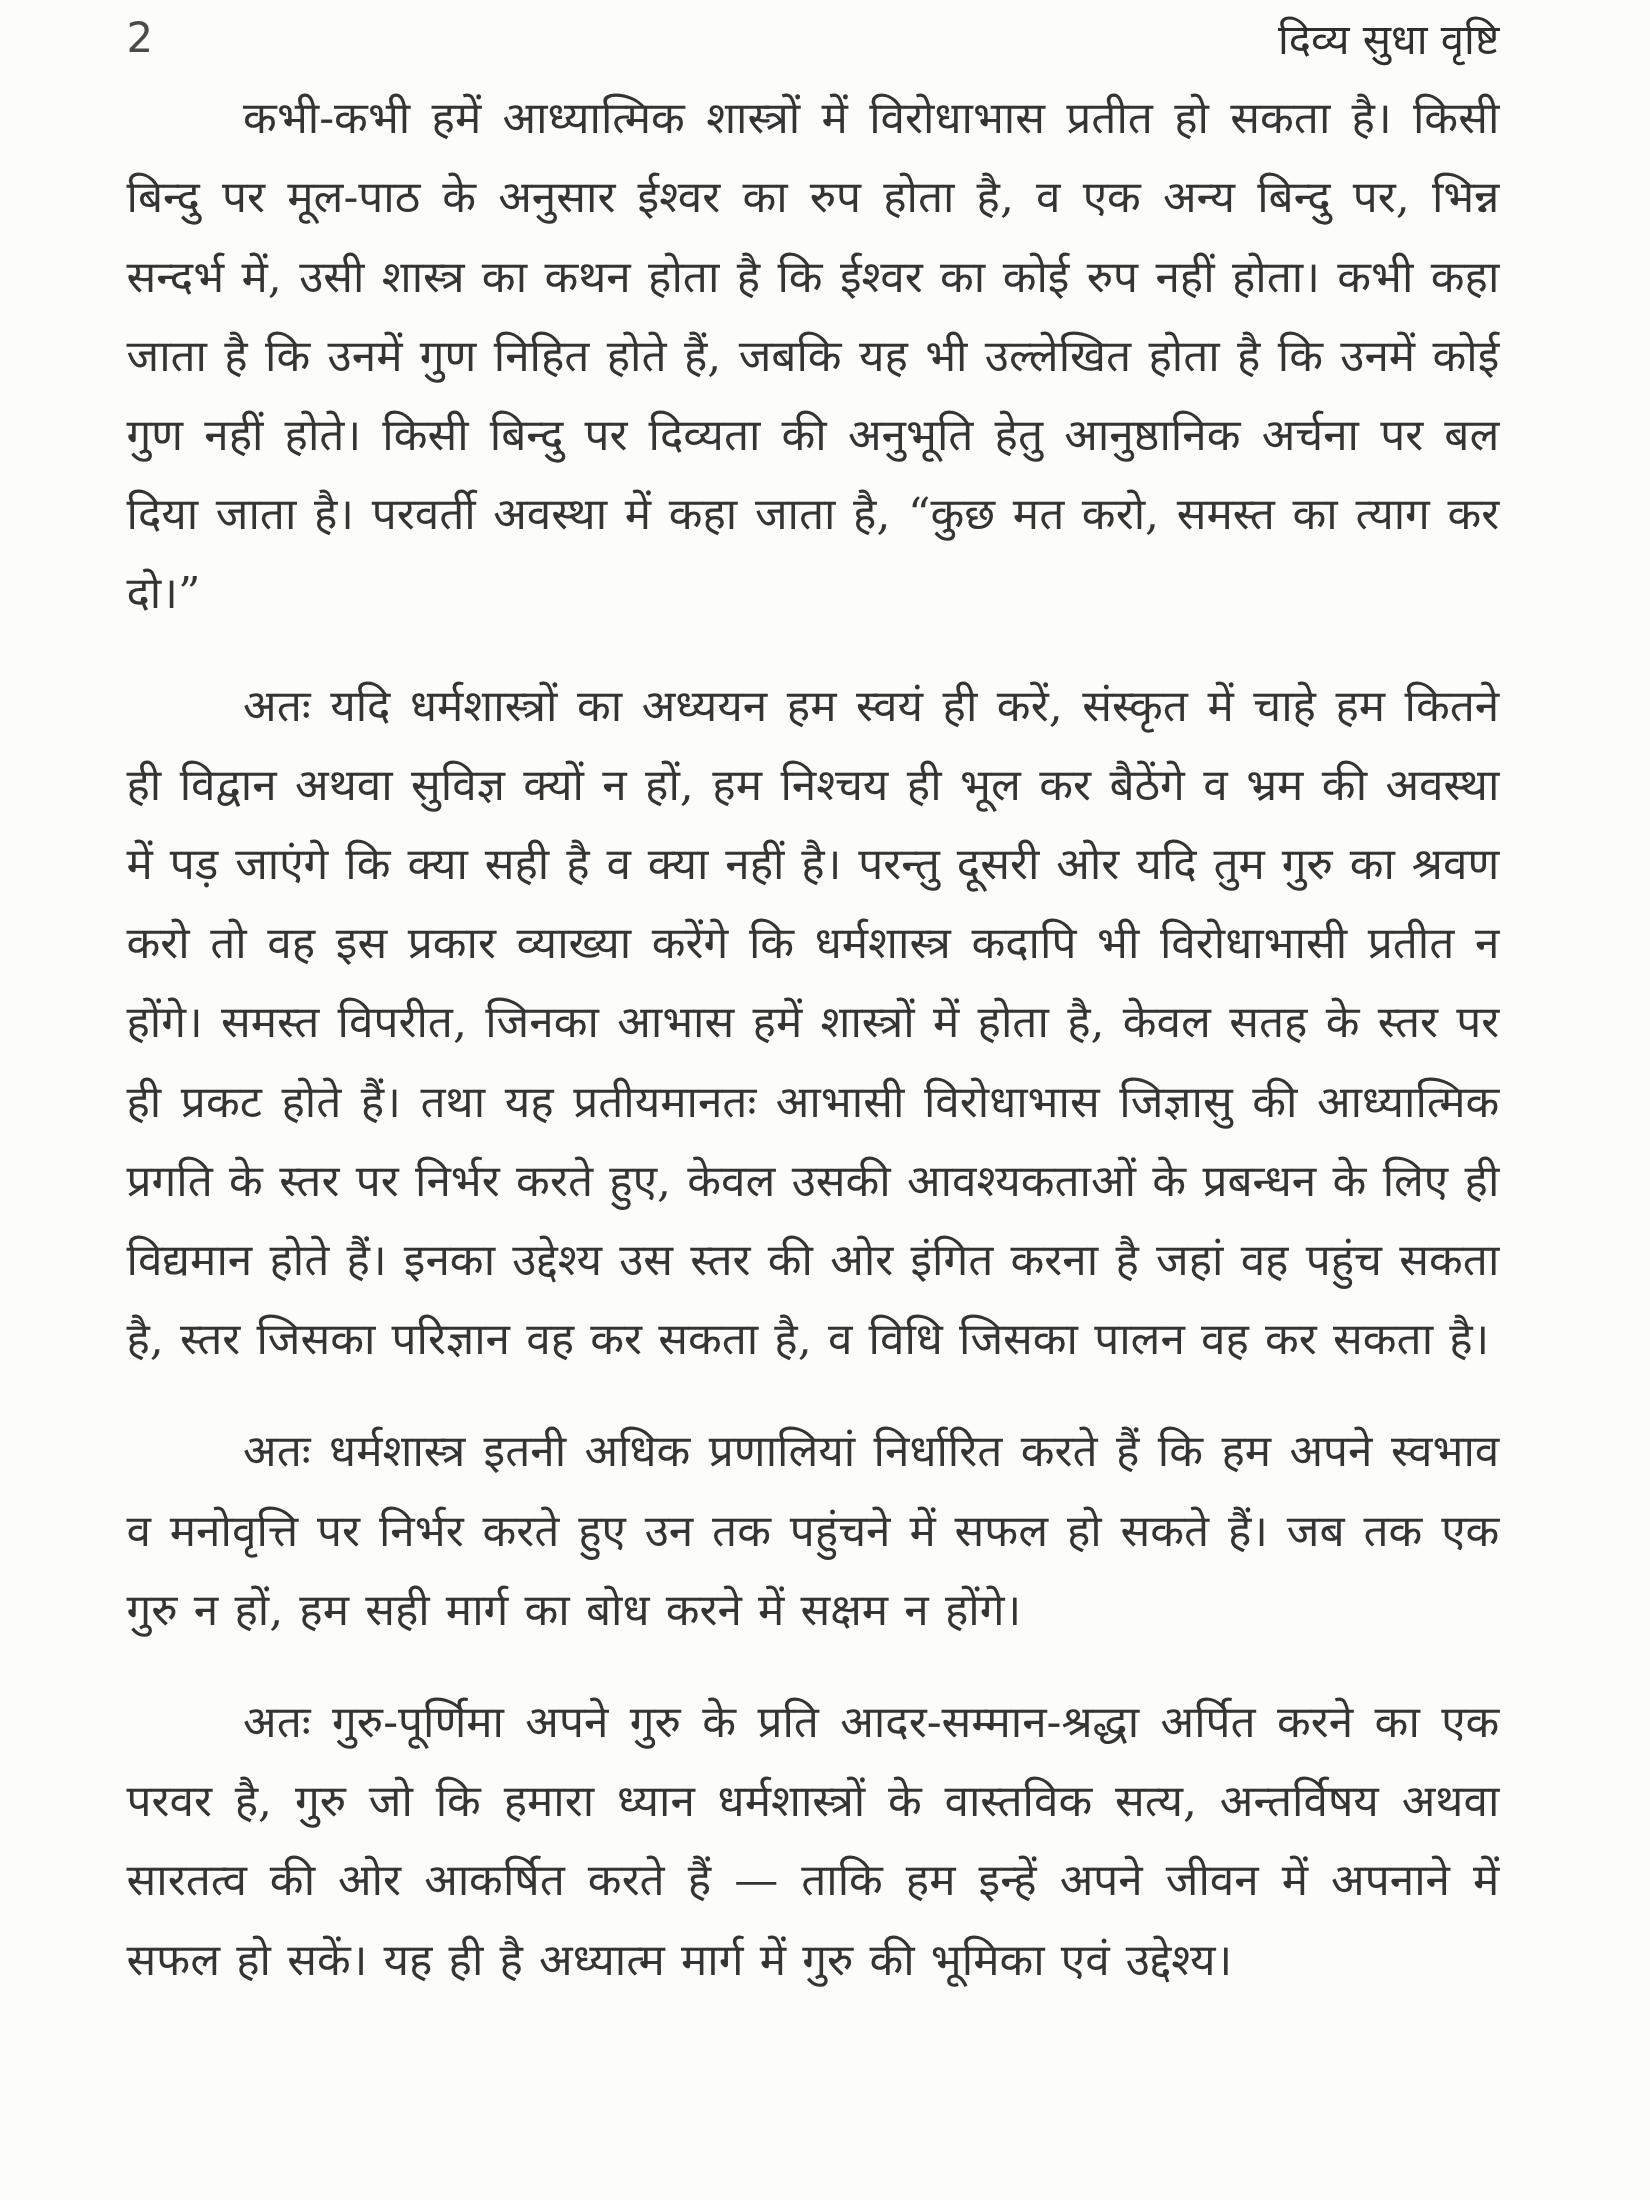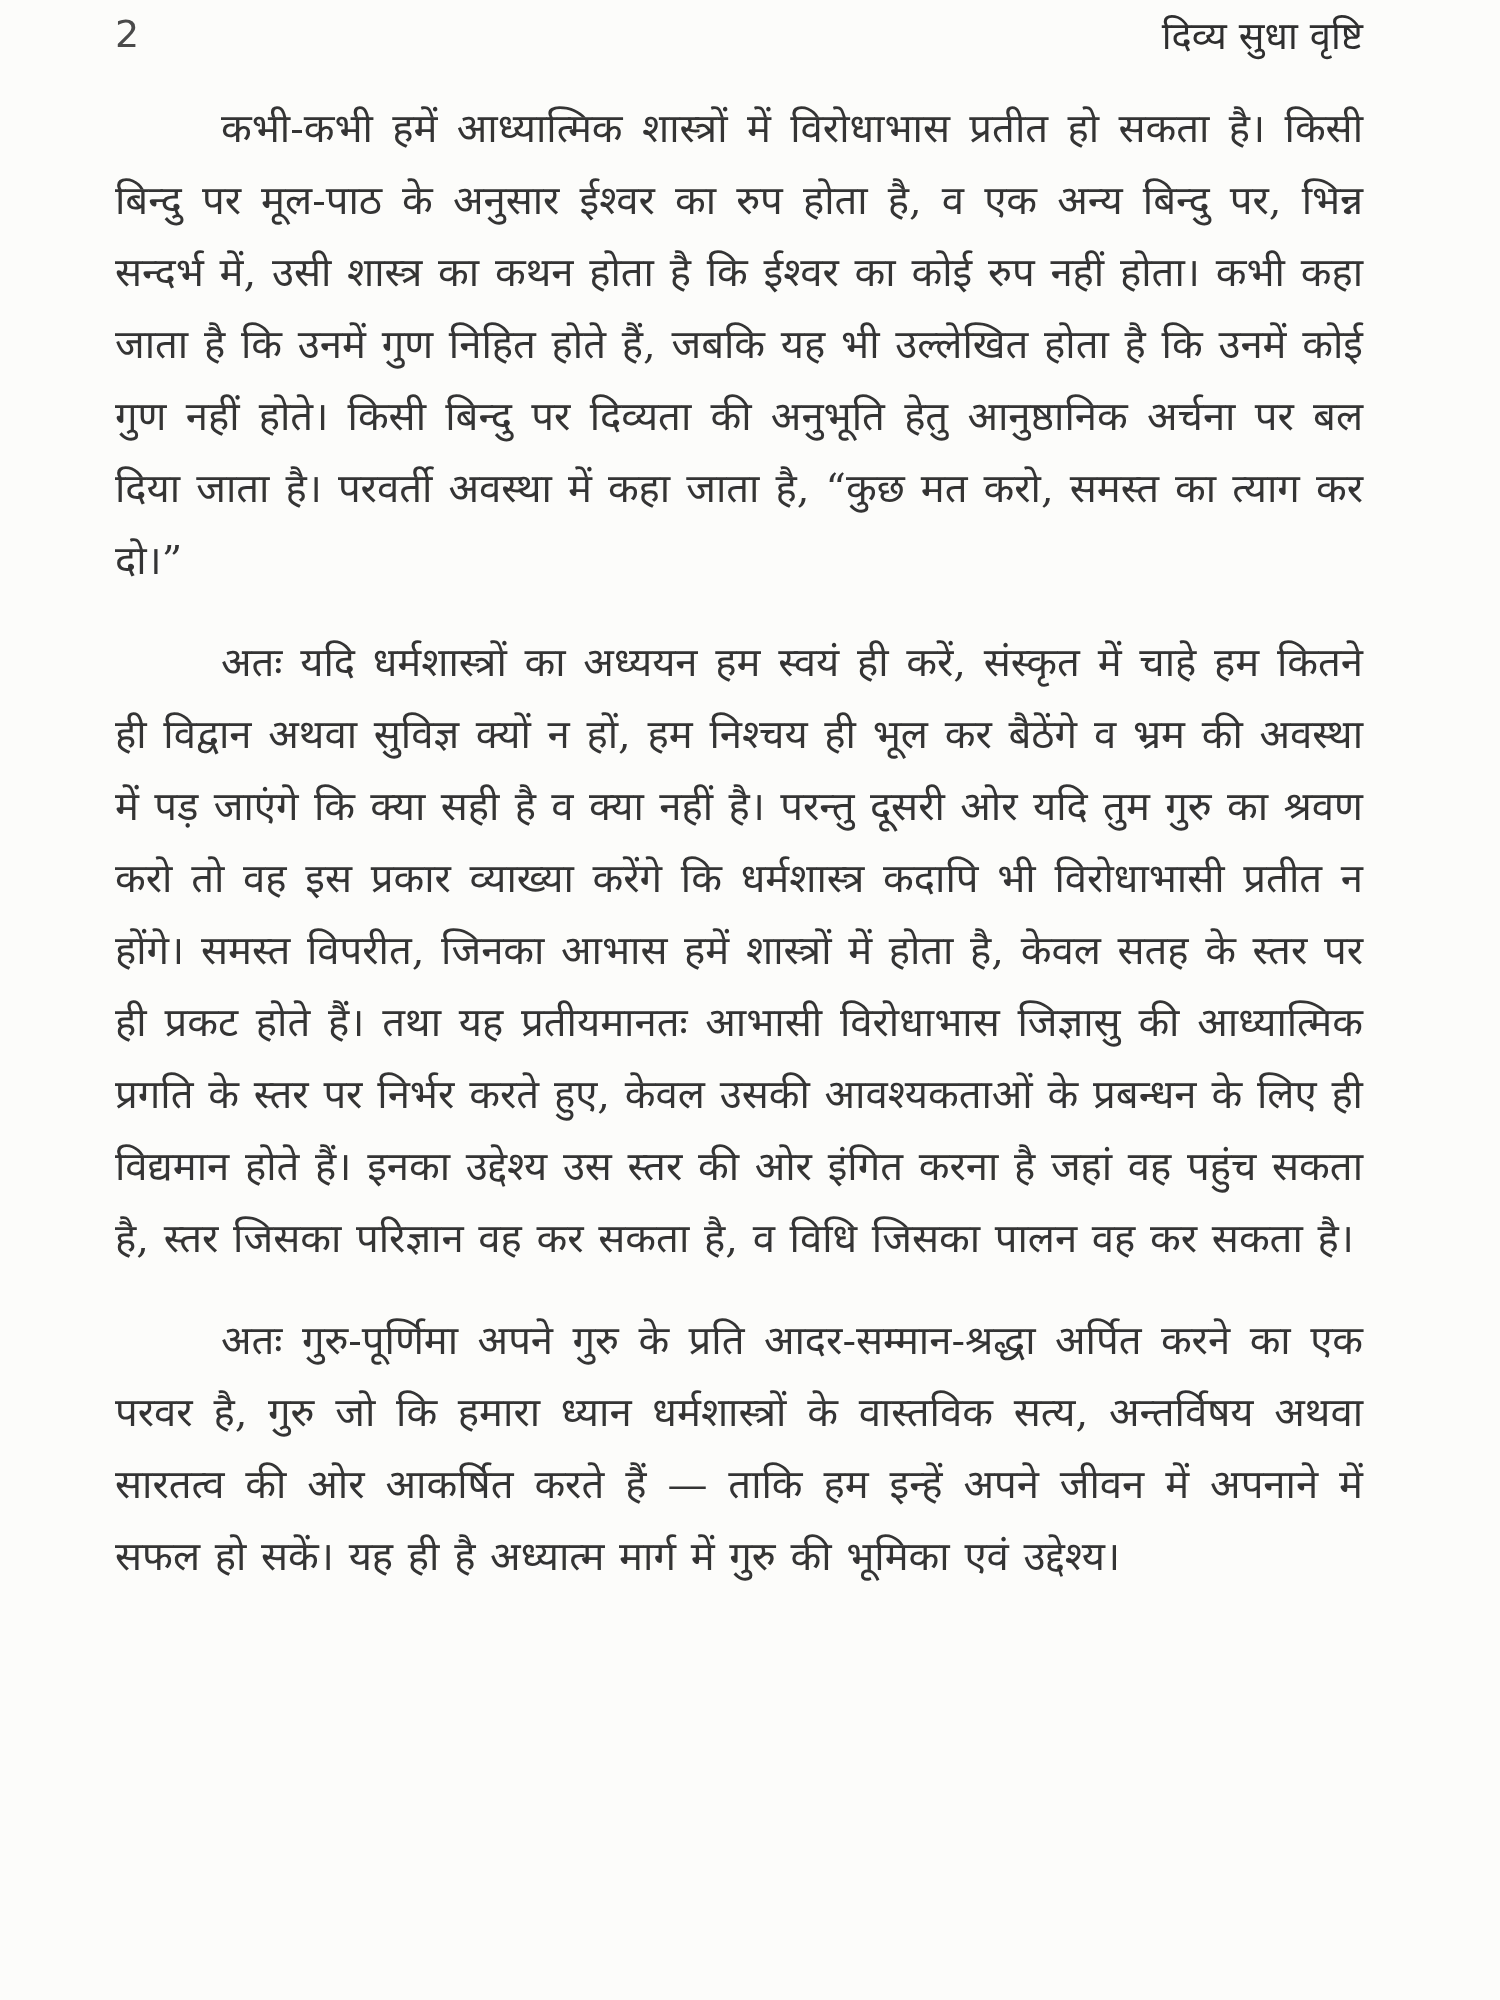--- a/index.html
+++ b/index.html
@@ -34,21 +34,21 @@
     font-family: "DejaVu Sans", "Liberation Sans", sans-serif;
   }
   .book-title {
     font-size: 38px;
     line-height: 1.2;
     color: #2f2f2f;
     text-align: right;
   }
   .page-body {
     position: absolute;
-    top: 92px;
+    top: 72px;
     left: 115px;
     width: 1248px;
   }
   .para {
     margin: 0 0 30px 0;
     font-size: 40px;
     line-height: 72px;
     text-align: justify;
     text-indent: 106px;
     color: #343434;
@@ -64,16 +64,17 @@
 <div class="page">
 
   <div class="page-header">
     <span class="page-number">2</span>
     <span class="book-title">दिव्य सुधा वृष्टि</span>
   </div>
 
   <div class="page-body">
     <p class="para">कभी-कभी हमें आध्यात्मिक शास्त्रों में विरोधाभास प्रतीत हो सकता है। किसी बिन्दु पर मूल-पाठ के अनुसार ईश्वर का रुप होता है, व एक अन्य बिन्दु पर, भिन्न सन्दर्भ में, उसी शास्त्र का कथन होता है कि ईश्वर का कोई रुप नहीं होता। कभी कहा जाता है कि उनमें गुण निहित होते हैं, जबकि यह भी उल्लेखित होता है कि उनमें कोई गुण नहीं होते। किसी बिन्दु पर दिव्यता की अनुभूति हेतु आनुष्ठानिक अर्चना पर बल दिया जाता है। परवर्ती अवस्था में कहा जाता है, “कुछ मत करो, समस्त का त्याग कर दो।”</p>
     <p class="para">अतः यदि धर्मशास्त्रों का अध्ययन हम स्वयं ही करें, संस्कृत में चाहे हम कितने ही विद्वान अथवा सुविज्ञ क्यों न हों, हम निश्चय ही भूल कर बैठेंगे व भ्रम की अवस्था में पड़ जाएंगे कि क्या सही है व क्या नहीं है। परन्तु दूसरी ओर यदि तुम गुरु का श्रवण करो तो वह इस प्रकार व्याख्या करेंगे कि धर्मशास्त्र कदापि भी विरोधाभासी प्रतीत न होंगे। समस्त विपरीत, जिनका आभास हमें शास्त्रों में होता है, केवल सतह के स्तर पर ही प्रकट होते हैं। तथा यह प्रतीयमानतः आभासी विरोधाभास जिज्ञासु की आध्यात्मिक प्रगति के स्तर पर निर्भर करते हुए, केवल उसकी आवश्यकताओं के प्रबन्धन के लिए ही विद्यमान होते हैं। इनका उद्देश्य उस स्तर की ओर इंगित करना है जहां वह पहुंच सकता है, स्तर जिसका परिज्ञान वह कर सकता है, व विधि जिसका पालन वह कर सकता है।</p>
+    <p class="para">अतः धर्मशास्त्र इतनी अधिक प्रणालियां निर्धारित करते हैं कि हम अपने स्वभाव व मनोवृत्ति पर निर्भर करते हुए उन तक पहुंचने में सफल हो सकते हैं। जब तक एक गुरु न हों, हम सही मार्ग का बोध करने में सक्षम न होंगे।</p>
     <p class="para">अतः गुरु-पूर्णिमा अपने गुरु के प्रति आदर-सम्मान-श्रद्धा अर्पित करने का एक परवर है, गुरु जो कि हमारा ध्यान धर्मशास्त्रों के वास्तविक सत्य, अन्तर्विषय अथवा सारतत्व की ओर आकर्षित करते हैं — ताकि हम इन्हें अपने जीवन में अपनाने में सफल हो सकें। यह ही है अध्यात्म मार्ग में गुरु की भूमिका एवं उद्देश्य।</p>
   </div>
 
 </div>
 
 </body></html>

